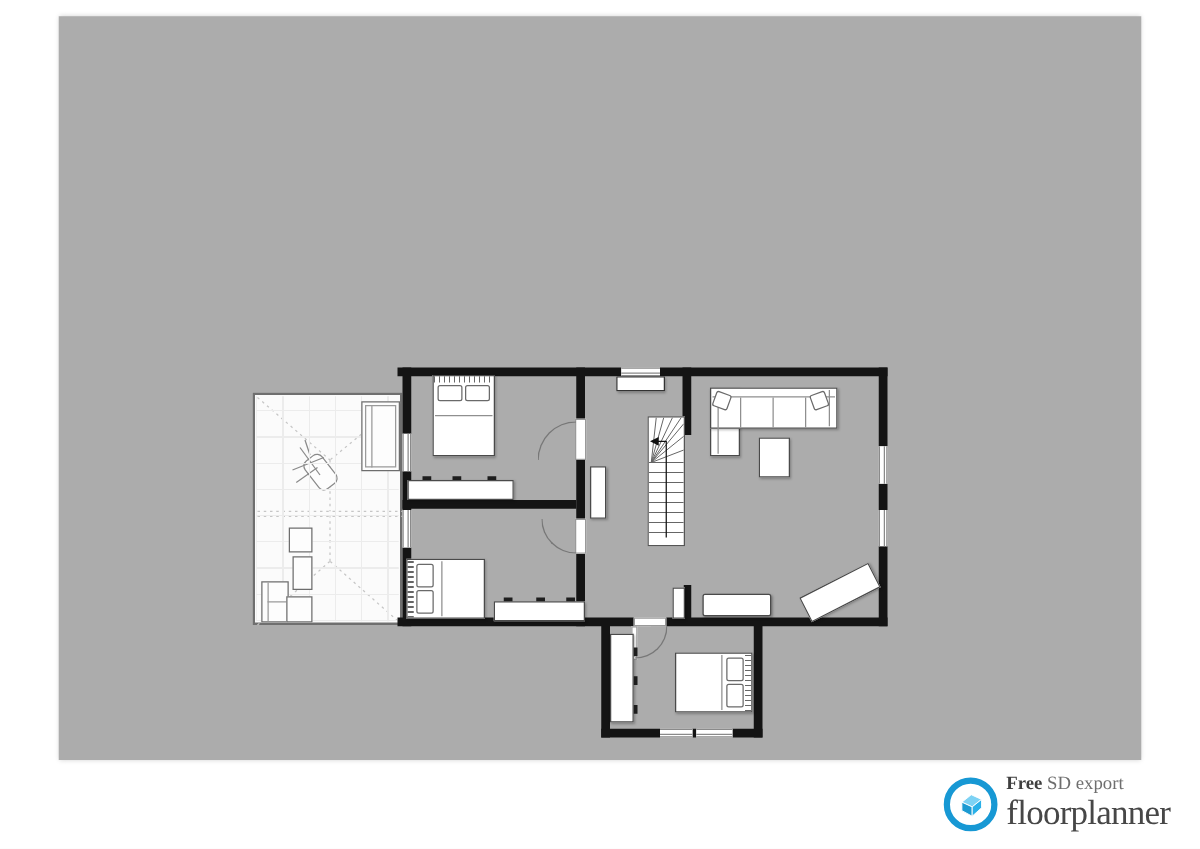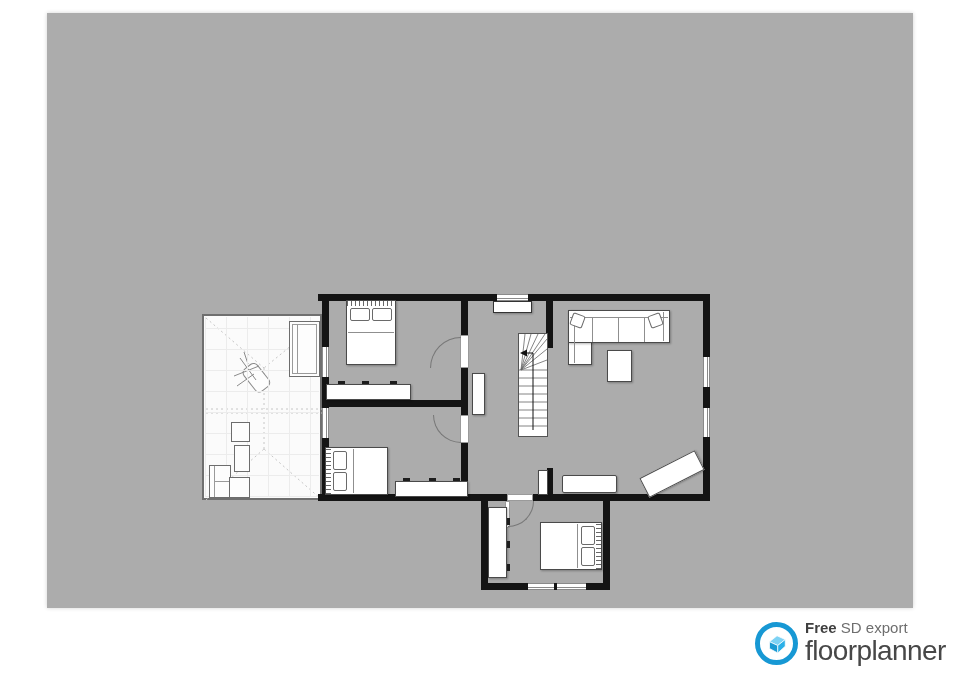--- a/index.html
+++ b/index.html
@@ -31,21 +31,21 @@
   #whiteroom{position:absolute;left:202px;top:314px;width:120px;height:186px;background:#fbfbfb;
              border:2px solid #6f6f6f;box-sizing:border-box;}
   #whiteroom .grid{position:absolute;inset:1px;
       background-image:repeating-linear-gradient(0deg,#ececec 0 1px,transparent 1px 21px),
                        repeating-linear-gradient(90deg,#ececec 0 1px,transparent 1px 21px);}
   .wfurn{position:absolute;background:#fdfdfd;border:1px solid #6d6d6d;box-sizing:border-box;}
   
   #logo{position:absolute;left:755px;top:620px;display:flex;align-items:flex-start;}
   #logo-ring{width:33px;height:33px;border:5px solid #1798d4;border-radius:50%;background:#fff;
              display:flex;align-items:center;justify-content:center;margin-top:2px;}
-  #logo-text{margin-left:7px;line-height:1;}
+  #logo-text{margin-left:7px;line-height:1;font-family:Liberation Serif, serif;}
   #logo-line1{font-size:15px;color:#6e6e6e;letter-spacing:0;}
   #logo-line1 b{color:#3f3f3f;font-weight:700;}
   #logo-line2{font-size:28px;color:#474747;letter-spacing:-0.6px;margin-top:2px;font-weight:400;}
   svg{display:block;}
 </style>
 </head>
 <body>
 
 <div id="stage">
   <div id="canvas"></div>

